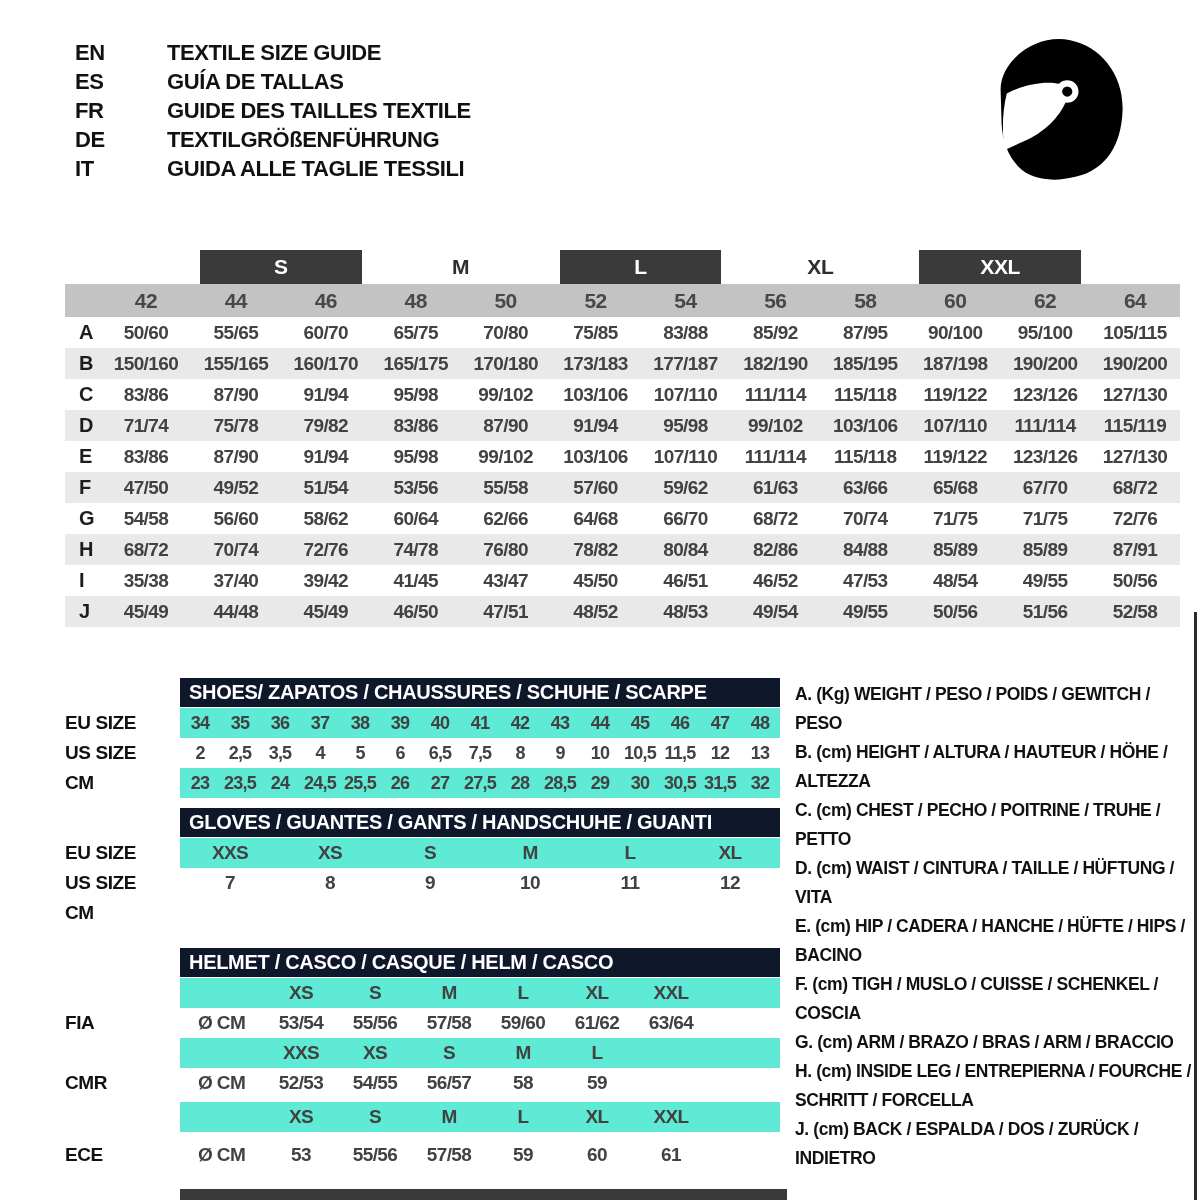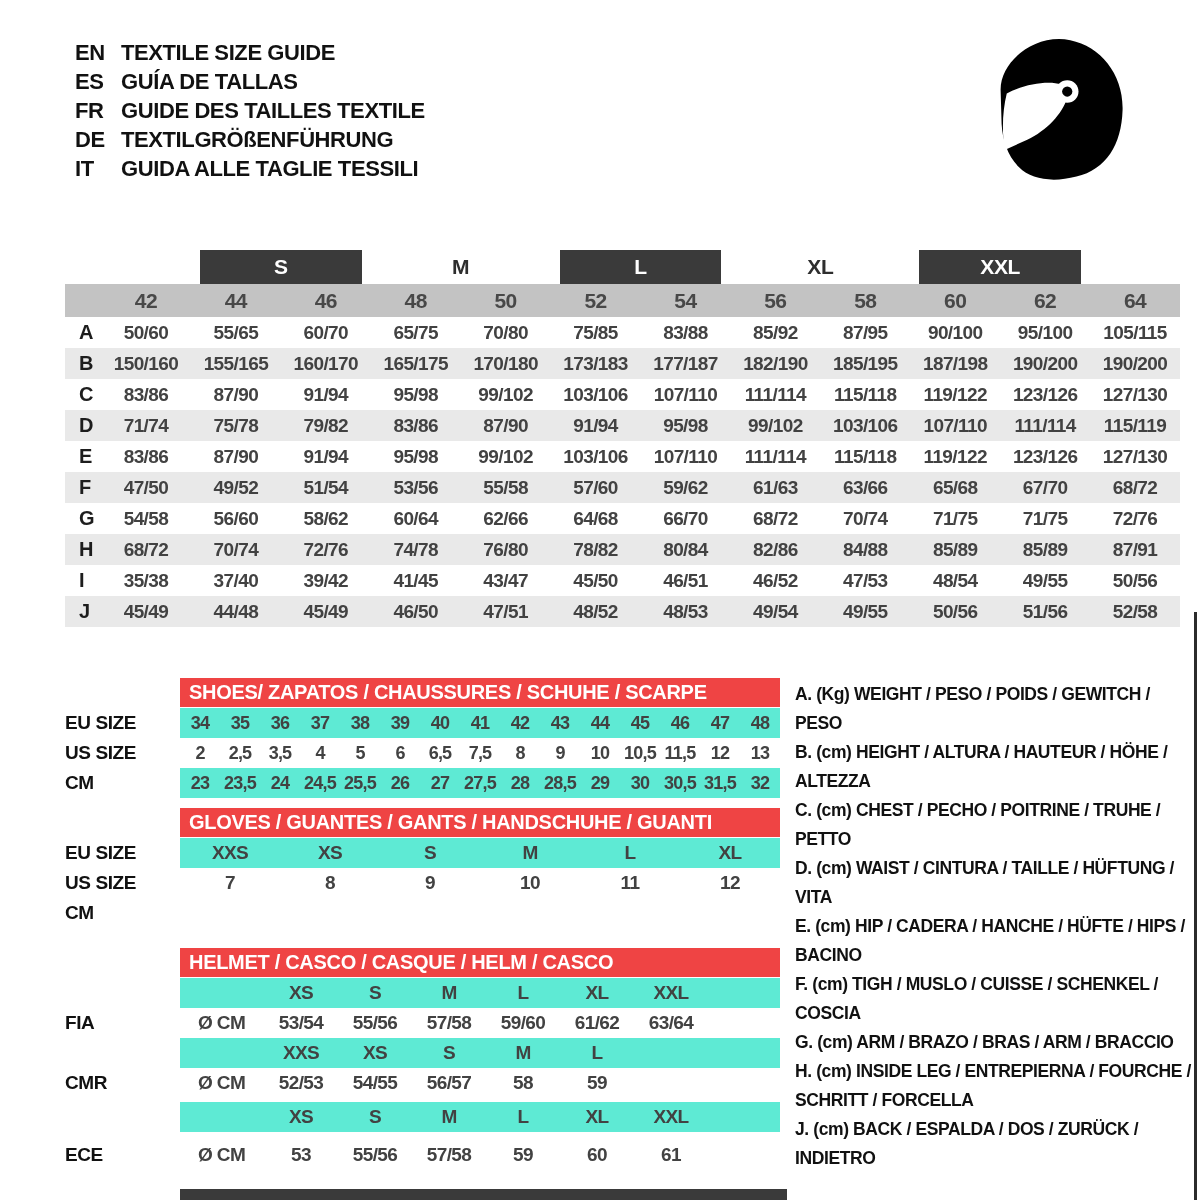--- a/index.html
+++ b/index.html
@@ -1,21 +1,21 @@
 <!DOCTYPE html>
 <html><head>
 <meta charset="utf-8">
 <style>
   html,body{margin:0;padding:0;background:#fff;}
   .page{position:relative;width:1200px;height:1200px;background:#fff;overflow:hidden;
         font-family:"Liberation Sans",sans-serif;font-weight:700;color:#111;}
 
   
   .langs{position:absolute;left:75px;top:38px;}
-  .lang-row{display:flex;font-size:22px;line-height:29px;letter-spacing:-0.4px;}
+  .lang-row{display:flex;font-size:22px;line-height:29px;letter-spacing:-0.4px;gap:46px;}
   .lang-code{width:46px;}
 
   
   .helmet-icon{position:absolute;left:976px;top:30px;width:164px;height:164px;}
   .helmet-icon svg{width:100%;height:100%;}
 
   
   .main-table{position:absolute;left:65px;top:250px;width:1115px;}
   .grid13{display:grid;grid-template-columns:36px repeat(12,1fr);}
   .group-row{height:34px;}
@@ -25,21 +25,21 @@
   .cell{display:flex;align-items:center;justify-content:center;font-size:19px;color:#424242;letter-spacing:-0.6px;white-space:nowrap;}
   .num-band .cell{font-size:21px;color:#484848;}
   .trow{height:31px;}
   .trow.alt{background:#e9e9e9;}
   .letter{display:flex;align-items:center;padding-left:14px;font-size:20px;color:#1d1d1d;}
 
   
   .section{position:absolute;left:65px;width:715px;}
   .srow{display:flex;height:30px;}
   .slabel{width:115px;display:flex;align-items:center;font-size:19px;letter-spacing:-0.4px;color:#111;}
-  .bar{width:600px;height:29px;background:#ef4444;color:#fff;display:flex;align-items:center;
+  .bar{width:600px;height:29px;background:#0f172a;color:#fff;display:flex;align-items:center;
        padding-left:9px;box-sizing:border-box;font-size:20px;letter-spacing:-0.3px;white-space:nowrap;}
   .bar-row{height:29px;margin-bottom:1px;}
   .scontent{width:600px;display:grid;}
   .scontent.gray{background:#5eead4;}
   .shoes-grid{grid-template-columns:repeat(15,1fr);}
   .shoes-grid .cell{font-size:18px;letter-spacing:-0.8px;}
   .gloves-grid{grid-template-columns:repeat(6,1fr);}
   .helmet-grid{grid-template-columns:84px repeat(6,74px) 1fr;}
   .helmet-grid .cell:first-child{justify-content:flex-start;padding-left:18px;text-align:right;}
 

